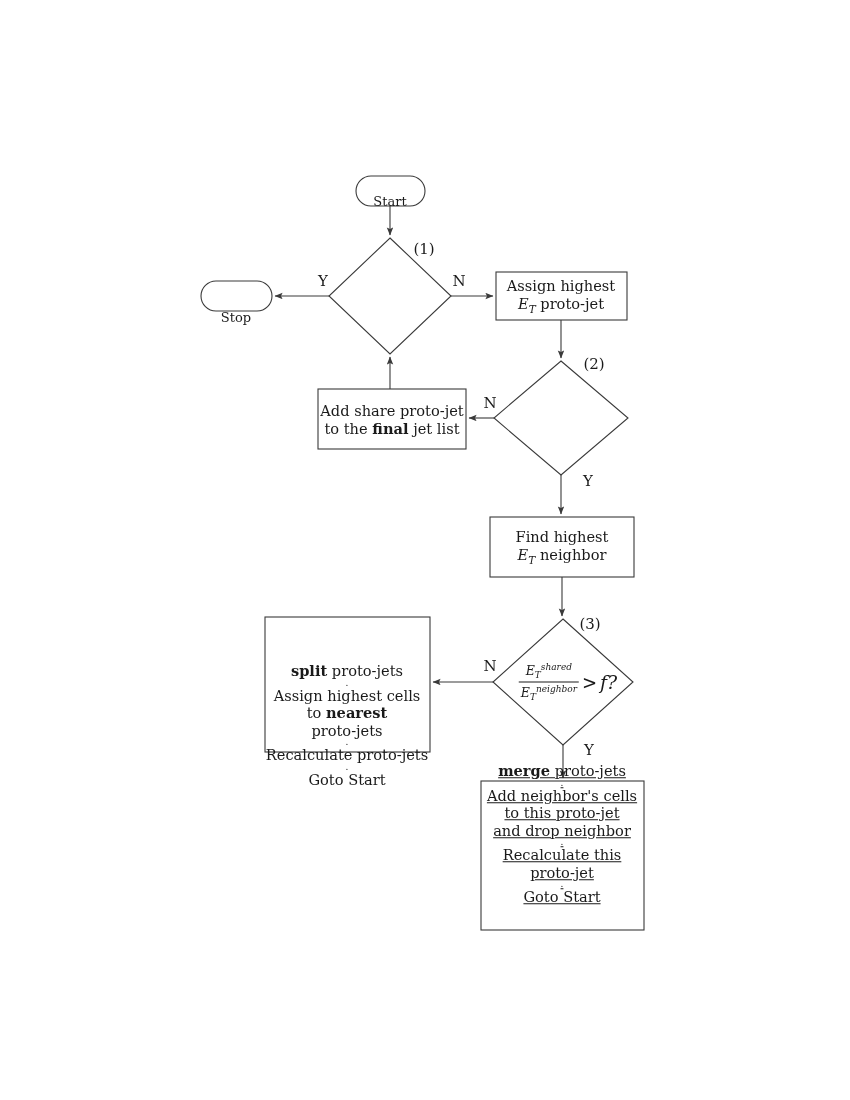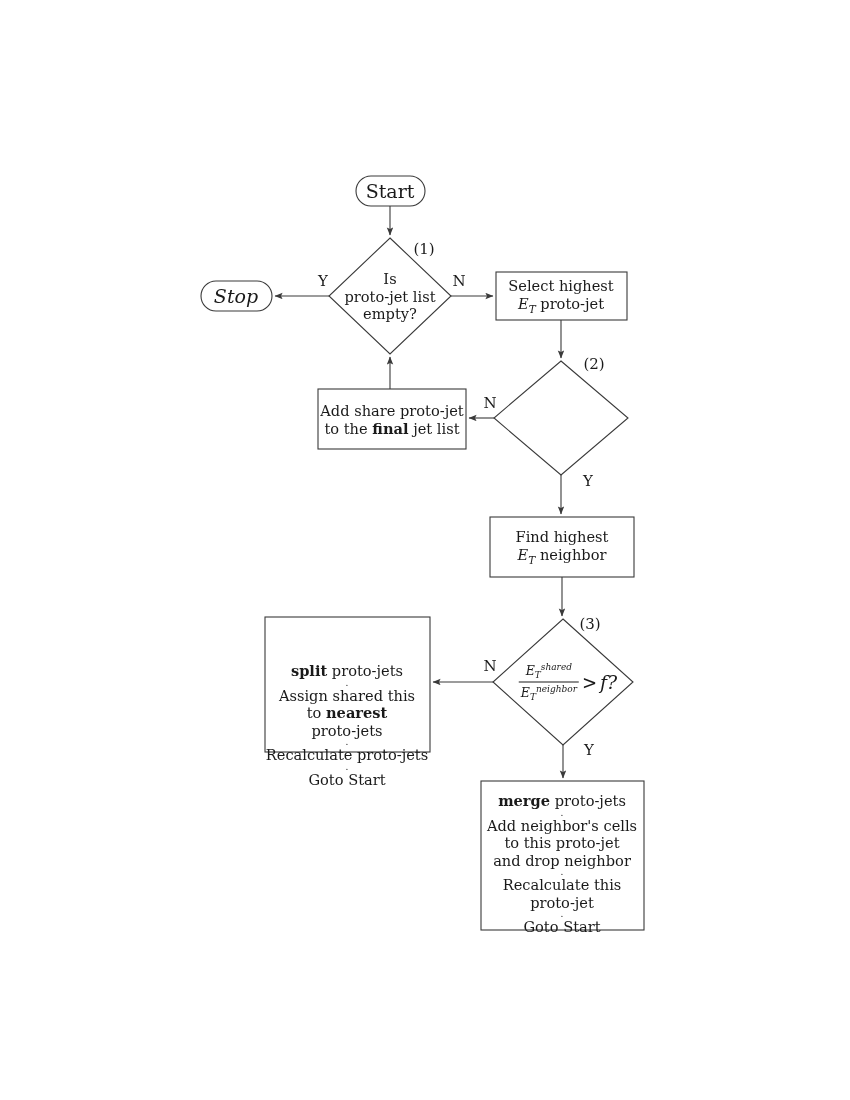--- a/index.html
+++ b/index.html
@@ -34,21 +34,21 @@
     fill: none;
   }
   .node-text {
     position: absolute;
     text-align: center;
     font-family: "DejaVu Serif", "Liberation Serif", serif;
     color: #1a1a1a;
     line-height: 1.2;
     transform: translate(-50%, -50%);
   }
-  .t15 { font-size: 19px; }
+  .t15 { font-size: 13px; margin-top: 11px; }
   .t14 { font-size: 14.6px; }
   .edge-label {
     position: absolute;
     font-size: 15px;
     transform: translate(-50%, -50%);
   }
   .step-num {
     position: absolute;
     font-size: 15px;
     transform: translate(-50%, -50%);
@@ -148,41 +148,36 @@
 
     <line class="edge" x1="493" y1="682" x2="433" y2="682" marker-end="url(#arrowhead)"></line>
 
     <line class="edge" x1="563" y1="745" x2="563" y2="778" marker-end="url(#arrowhead)"></line>
   </svg>
 
   <div class="node-text t15" style="left:390px; top:191px;">
     <span>Start</span>
   </div>
 
-  <div class="node-text t15" style="left:236px; top:296px;font-style:italic;">
+  <div class="node-text t15" style="left:236px; top:307px;">
     <span>Stop</span>
   </div>
 
-  <div class="node-text t14" style="left:390px; top:296px;">
-    <div>Is</div>
-    <div>proto-jet list</div>
-    <div>empty?</div>
-  </div>
   <div class="step-num" style="left:424px; top:249px;">
     <span>(1)</span>
   </div>
   <div class="edge-label" style="left:323px; top:281px;">
     <span>Y</span>
   </div>
   <div class="edge-label" style="left:459px; top:281px;">
     <span>N</span>
   </div>
 
   <div class="node-text t14" style="left:561px; top:296px;">
-    <div>Select highest</div>
+    <div>Assign highest</div>
     <div>
       <span class="mi"><span>E</span><sub>T</sub></span><span> proto-jet</span>
     </div>
   </div>
 
   <div class="step-num" style="left:594px; top:364px;">
     <span>(2)</span>
   </div>
   <div class="edge-label" style="left:490px; top:403px;">
     <span>N</span>
@@ -217,30 +212,30 @@
   <div class="edge-label" style="left:490px; top:666px;">
     <span>N</span>
   </div>
   <div class="edge-label" style="left:589px; top:750px;">
     <span>Y</span>
   </div>
 
   <div class="node-text t14" style="left:347px; top:684px;margin-top:41px;">
     <div><b>split</b><span> proto-jets</span></div>
     <span class="sep">.</span>
-    <div>Assign shared this</div>
+    <div>Assign highest cells</div>
     <div><span>to </span><b>nearest</b></div>
     <div>proto-jets</div>
     <span class="sep">.</span>
     <div>Recalculate proto-jets</div>
     <span class="sep">.</span>
     <div>Goto Start</div>
   </div>
 
-  <div class="node-text t14" style="left:562px; top:864px;">
+  <div class="node-text t14" style="left:562px; top:834px;text-decoration:underline;">
     <div><b>merge</b><span> proto-jets</span></div>
     <span class="sep">.</span>
     <div>Add neighbor's cells</div>
     <div>to this proto-jet</div>
     <div>and drop neighbor</div>
     <span class="sep">.</span>
     <div>Recalculate this</div>
     <div>proto-jet</div>
     <span class="sep">.</span>
     <div>Goto Start</div>

